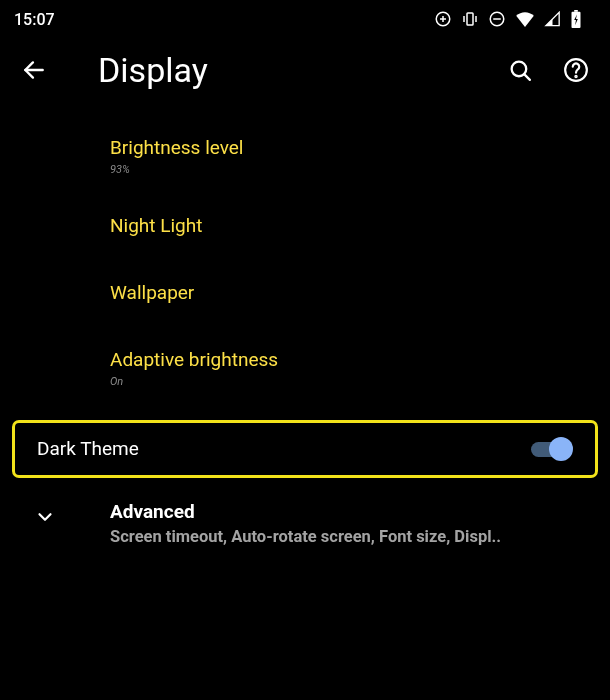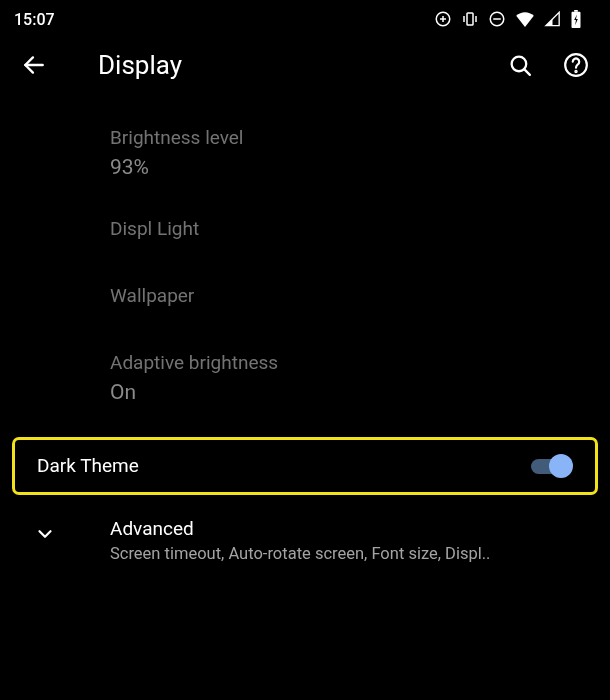--- a/index.html
+++ b/index.html
@@ -27,48 +27,49 @@
       gap: 9px;
     }
     .status-icons svg { display: block; }
     .app-bar {
       display: flex;
       align-items: center;
       padding: 18px 20px 18px 20px;
       gap: 28px;
     }
     .app-bar .title {
-      font-size: 26px;
+      font-size: 34px;
       font-weight: 400;
       flex: 1;
       margin-left: 22px;
     }
     .app-bar .icon-btn {
       width: 28px;
       height: 28px;
       display: flex;
       align-items: center;
       justify-content: center;
     }
     .content {
       padding: 0;
     }
     .setting {
       padding: 18px 20px 18px 110px;
       position: relative;
     }
     .setting .title {
       font-size: 19px;
-      color: #737373;
+      color: #fde047;
       margin-bottom: 4px;
     }
     .setting .subtitle {
-      font-size: 21px;
+      font-size: 11px;
       color: #8a8a8a;
       line-height: 1.35;
+      font-style: italic;
     }
     .setting-wallpaper {
       padding-top: 22px;
       padding-bottom: 22px;
     }
     .highlighted {
       margin: 12px 12px 0 12px;
       border: 3px solid #f2e21a;
       border-radius: 7px;
       padding: 14px 22px 14px 22px;
@@ -100,20 +101,21 @@
       right: 0;
       top: 0;
       width: 24px;
       height: 24px;
       background: #8ab4f8;
       border-radius: 50%;
     }
     .advanced {
       padding: 22px 12px 18px 110px;
       position: relative;
+      font-weight: bold;
     }
     .advanced .expander {
       position: absolute;
       left: 34px;
       top: 28px;
     }
     .advanced .title {
       font-size: 19px;
       margin-bottom: 4px;
     }
@@ -196,21 +198,21 @@
 </div>
 
 <div class="content">
 
   <div class="setting" style="padding-top:28px">
     <div class="title">Brightness level</div>
     <div class="subtitle">93%</div>
   </div>
 
   <div class="setting">
-    <div class="title">Displ Light</div>
+    <div class="title">Night Light</div>
   </div>
 
   <div class="setting setting-wallpaper">
     <div class="title">Wallpaper</div>
   </div>
 
   <div class="setting">
     <div class="title">Adaptive brightness</div>
     <div class="subtitle">On</div>
   </div>

